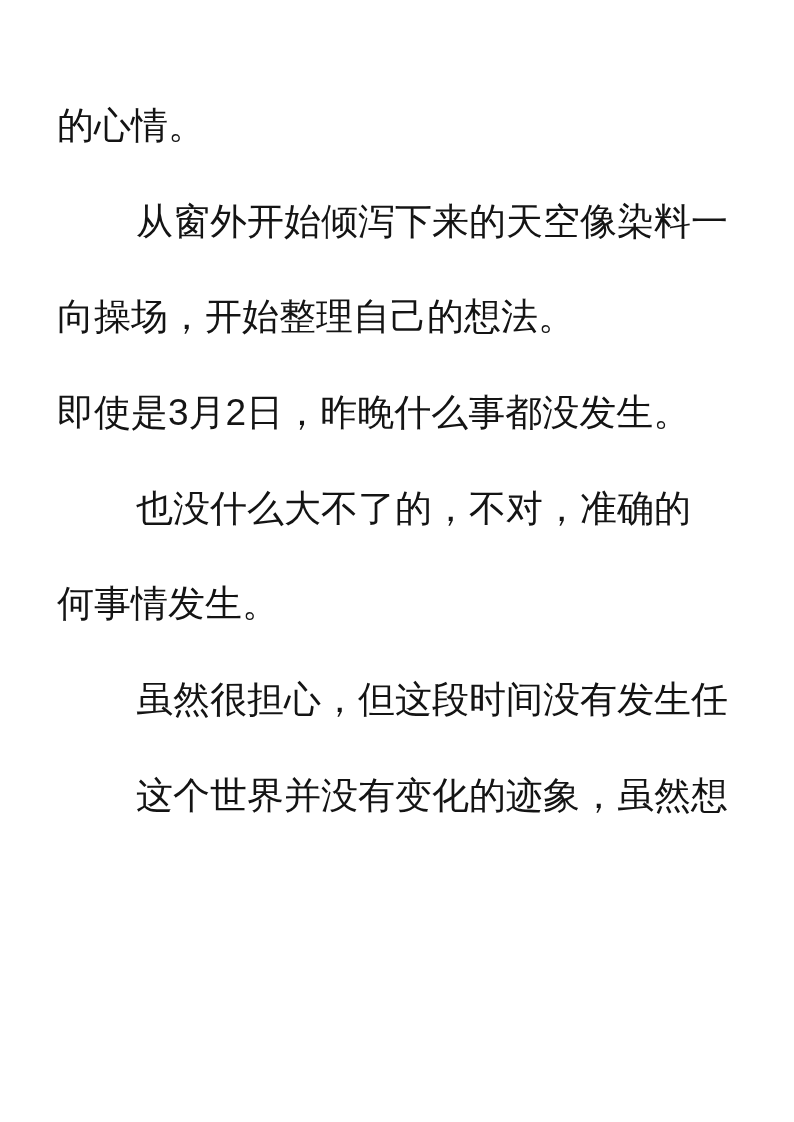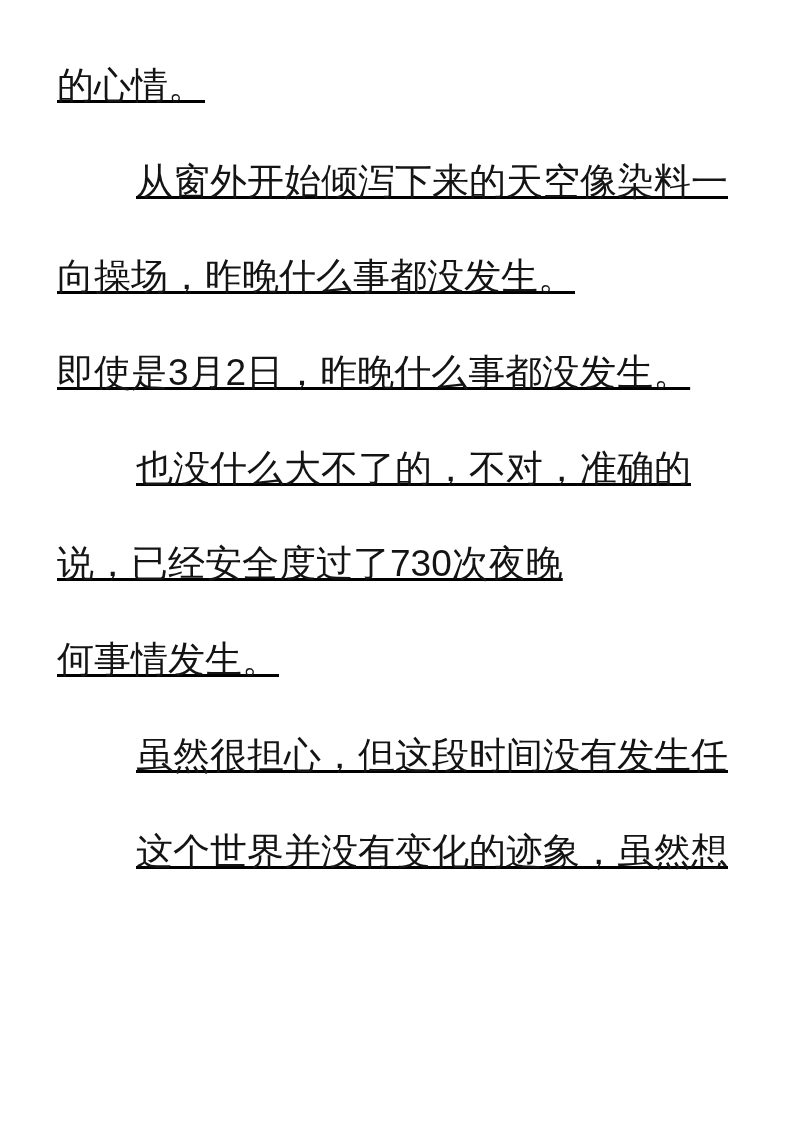--- a/index.html
+++ b/index.html
@@ -15,41 +15,39 @@
     font-family: "Liberation Sans", "DejaVu Sans", sans-serif;
   }
   .page {
     position: absolute;
     top: 0;
     left: 0;
     width: 794px;
     height: 1122px;
     background: #ffffff;
     box-sizing: border-box;
-    padding: 38px 56px 0 57px;
-    text-decoration: underline;
+    padding: 78px 56px 0 57px;
   }
   .line {
     height: 95.7px;
     line-height: 95.7px;
     font-size: 37px;
     color: #141414;
     white-space: nowrap;
     letter-spacing: 0;
   }
   .line.indent {
     padding-left: 79px;
   }
 </style>
 </head>
 <body>
 
 <div class="page">
   <div class="line">的心情。</div>
   <div class="line indent">从窗外开始倾泻下来的天空像染料一</div>
-  <div class="line">向操场，昨晚什么事都没发生。</div>
+  <div class="line">向操场，开始整理自己的想法。</div>
   <div class="line">即使是3月2日，昨晚什么事都没发生。</div>
   <div class="line indent">也没什么大不了的，不对，准确的</div>
-  <div class="line">说，已经安全度过了730次夜晚</div>
   <div class="line">何事情发生。</div>
   <div class="line indent">虽然很担心，但这段时间没有发生任</div>
   <div class="line indent">这个世界并没有变化的迹象，虽然想</div>
 </div>
 
 </body></html>

